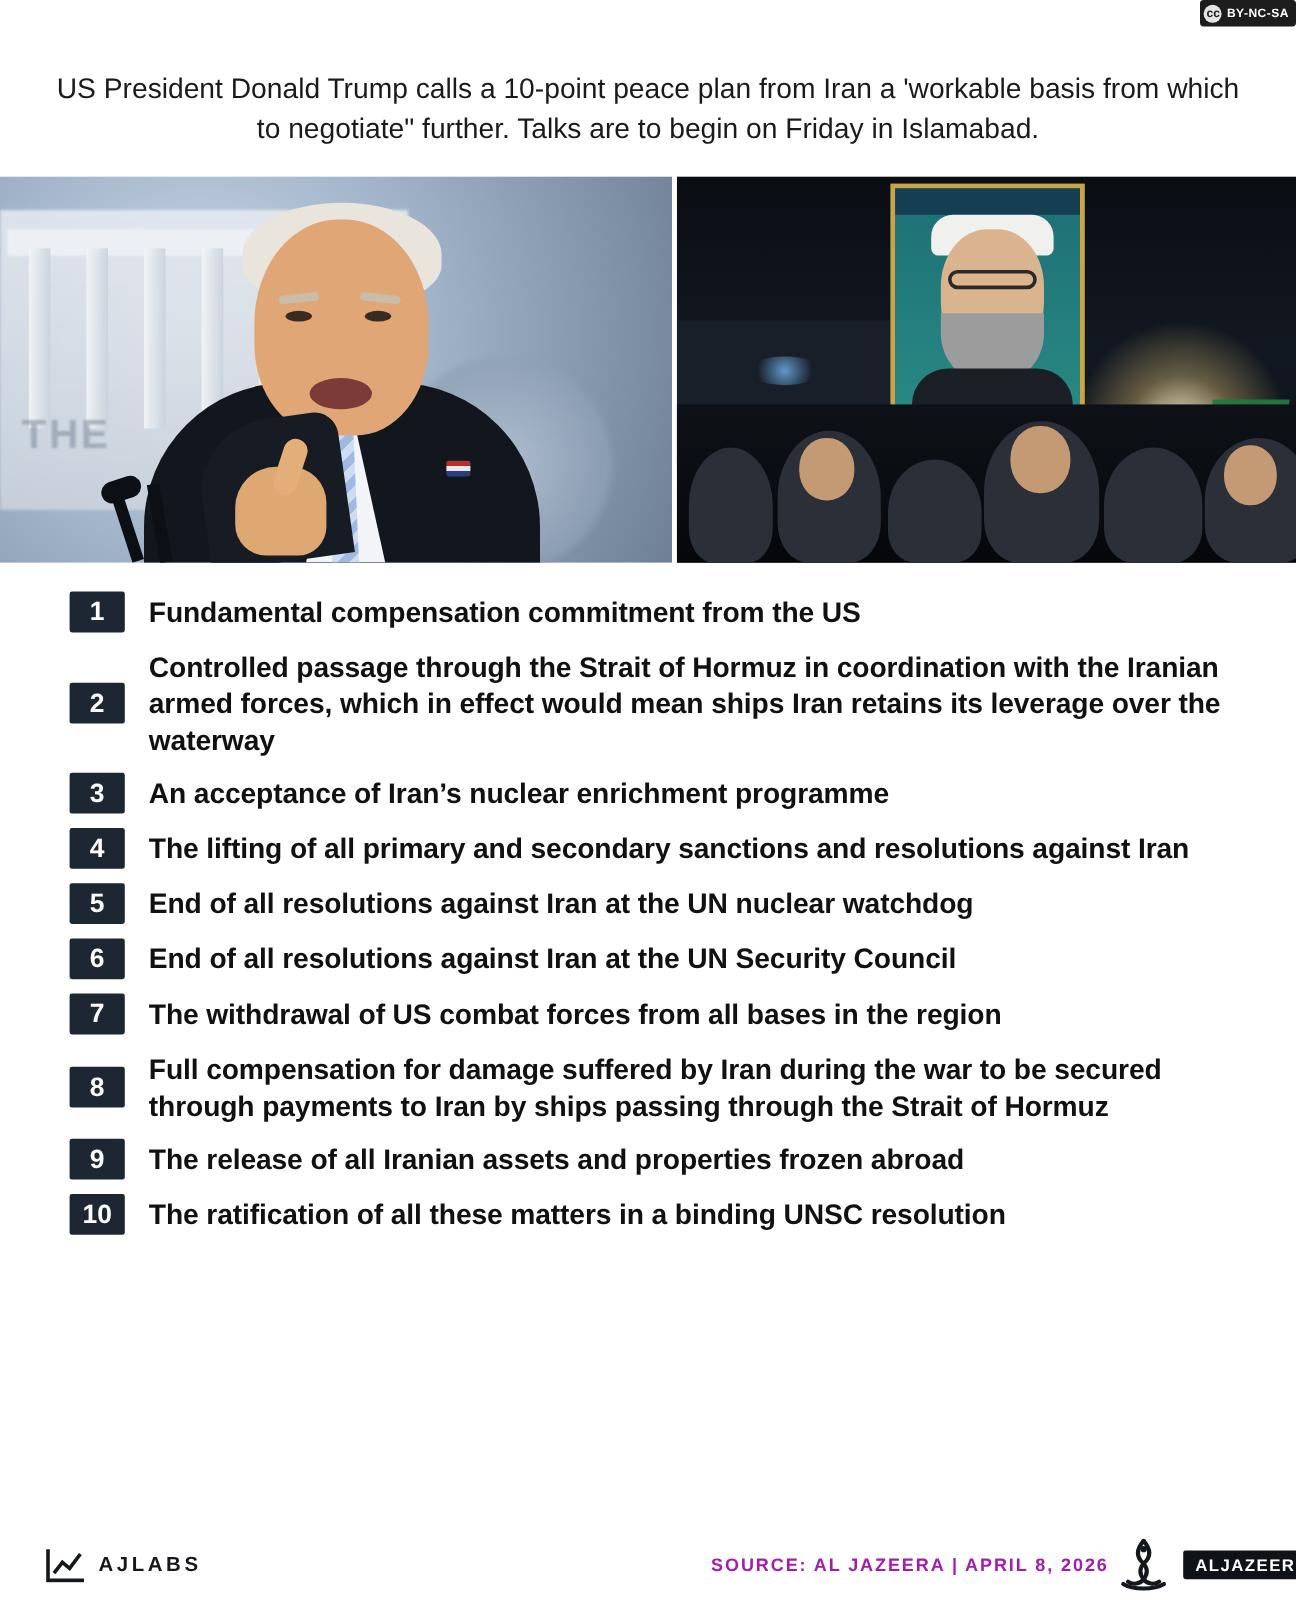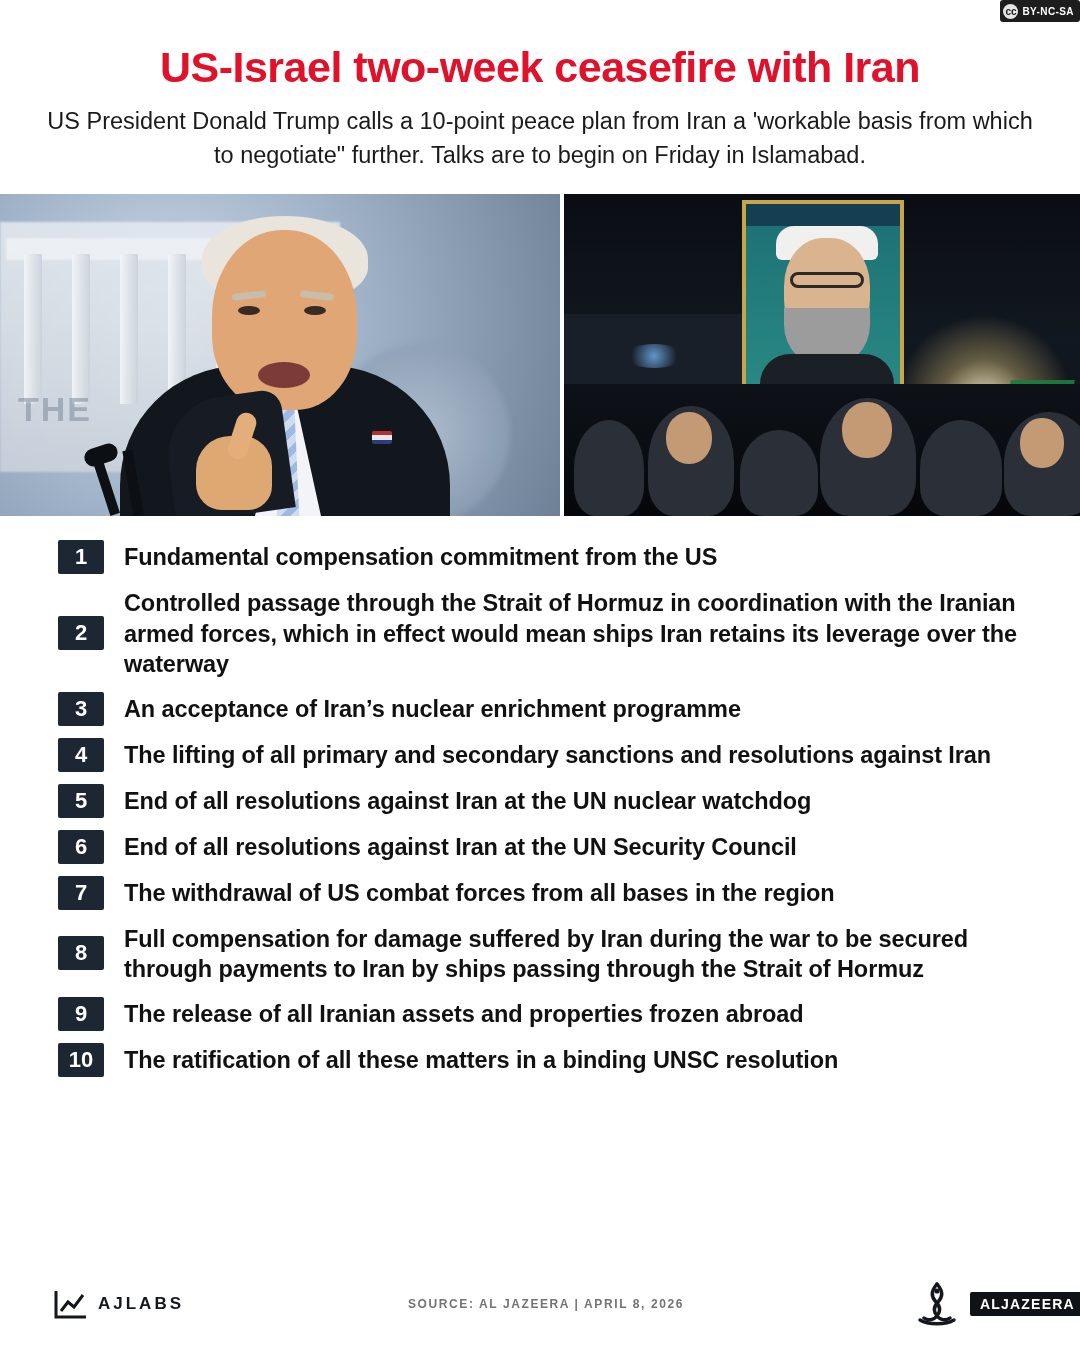--- a/index.html
+++ b/index.html
@@ -390,45 +390,45 @@
   .item-1 .num, .item-3 .num, .item-5 .num, .item-6 .num,
   .item-7 .num, .item-9 .num, .item-10 .num { align-self: flex-start; }
 
   
   .footer {
     position: absolute;
     left: 0; right: 0; bottom: 0;
     height: 92px;
     display: flex;
     align-items: center;
-    padding: 0 54px;
+    padding: 0 38px;
   }
   .ajlabs {
     display: flex;
     align-items: center;
     gap: 10px;
   }
   .ajlabs-mark {
     width: 34px; height: 30px;
     position: relative;
   }
   .ajlabs-mark svg { display: block; }
   .ajlabs-text {
     font-size: 17px;
     font-weight: bold;
     letter-spacing: 3px;
     color: #14171c;
   }
   .source {
     flex: 1;
-    text-align: center;
-    font-size: 12px;
+    text-align: right;
+    font-size: 15px;
     font-weight: bold;
     letter-spacing: 1.6px;
-    color: #737373;
+    color: #a21caf;
   }
   .aj-logo {
     width: 118px;
     display: flex;
     flex-direction: row;
     align-items: center;
     gap: 4px;
   }
   .aj-swirl { height: 44px; }
   .aj-wordmark {
@@ -445,21 +445,20 @@
 <body>
 
 <div class="page">
 
   <div class="cc-badge">
     <span class="cc-circle">cc</span>
     <span class="cc-text">BY-NC-SA</span>
   </div>
 
   <div class="header">
-    <h1 class="headline">US-Israel two-week ceasefire with Iran</h1>
     <p class="subhead">US President Donald Trump calls a 10-point peace plan from Iran a 'workable basis from which to negotiate" further. Talks are to begin on Friday in Islamabad.</p>
   </div>
 
   <div class="photos">
 
     <div class="photo photo-left">
       <div class="pl-bg"></div>
       <div class="pl-house"></div>
       <div class="pl-roof"></div>
       <div class="pl-col" style="left:24px;"></div>

